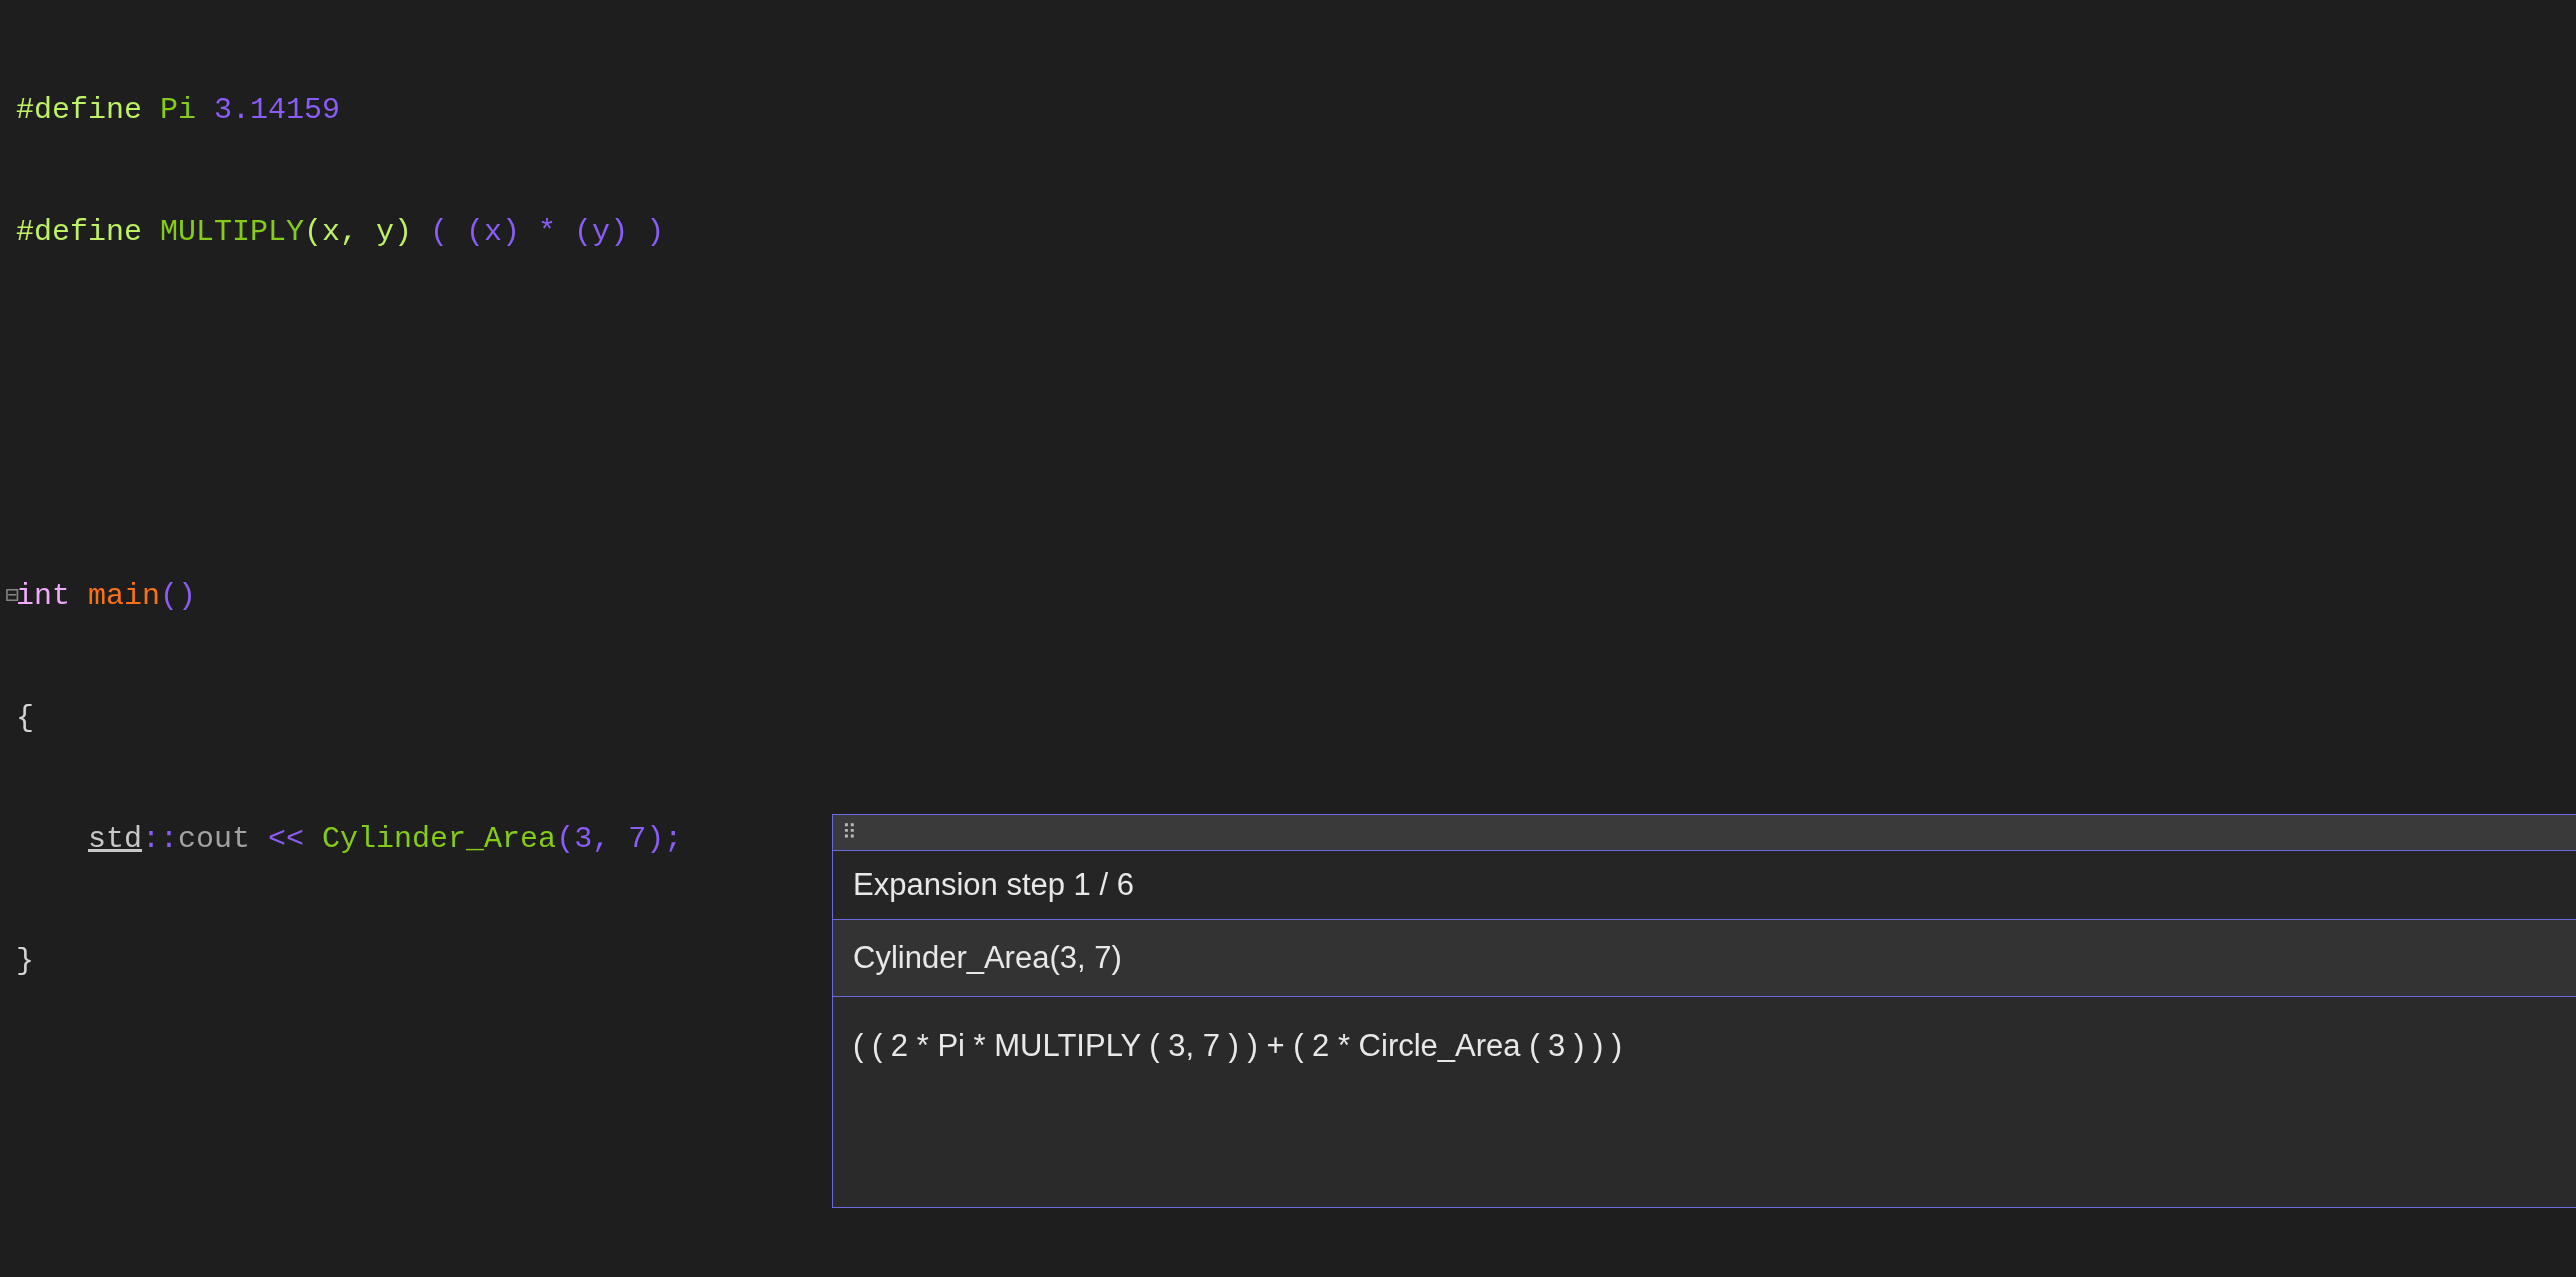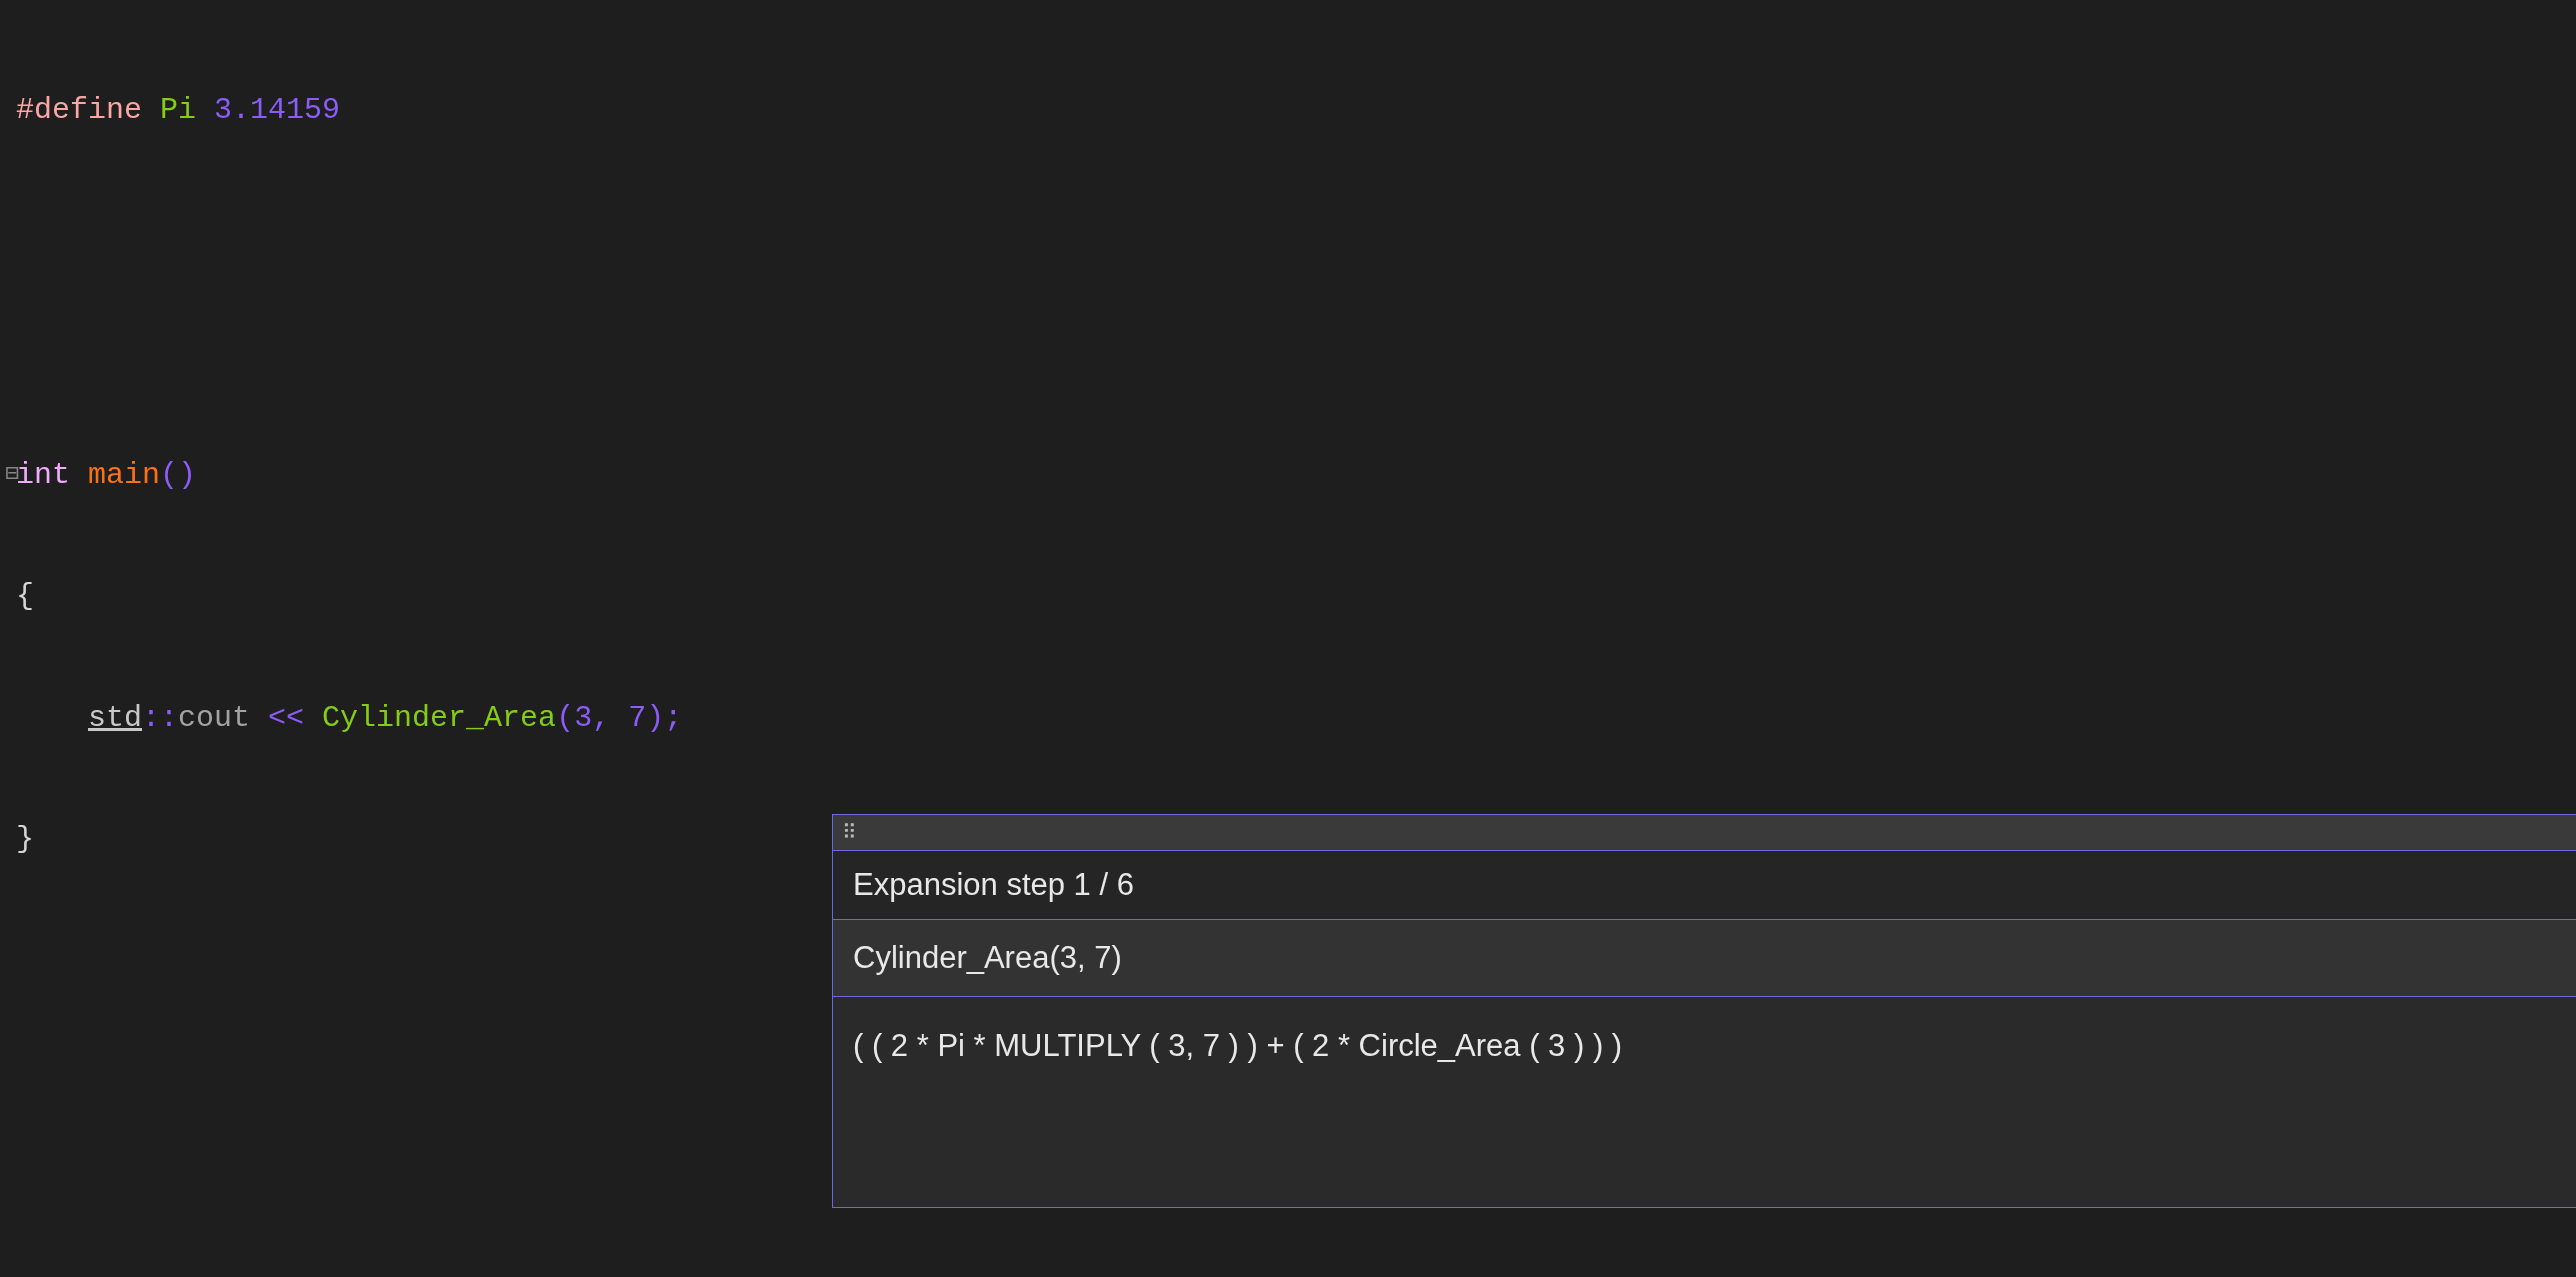--- a/index.html
+++ b/index.html
@@ -26,21 +26,21 @@
       padding-left: 16px;
     }
     .gutter-mark {
       display: inline-block;
       width: 10.8px;
       margin-left: -10.8px;
       color: #858585;
       font-size: 23px;
       vertical-align: middle;
     }
-    .preproc { color: #fca5a5; }
+    .preproc { color: #bef264; }
     .macro-def { color: #84cc16; }
     .keyword { color: #f0abfc; }
     .func { color: #f97316; }
     .brace { color: #d4d4d4; }
     .plain { color: #8b5cf6; }
     .namespace { color: #c8c8c8; text-decoration: underline; }
     .light { color: #a3a3a3; }
 
     .popup {
       position: absolute;
@@ -91,20 +91,21 @@
       font-family: 'Segoe UI', Arial, sans-serif;
       font-size: 31px;
       color: #e8e8e8;
     }
   </style>
 </head>
 <body>
 
 <div class="editor">
   <div class="editor-line"><span class="preproc">#define </span><span class="macro-def">Pi</span><span class="plain"> 3.14159</span></div>
+  <div class="editor-line"><span class="preproc">#define </span><span class="macro-def">MULTIPLY</span><span class="preproc">(x, y)</span><span class="plain"> ( (x) * (y) )</span></div>
   <div class="editor-line">&nbsp;</div>
   <div class="editor-line">&nbsp;</div>
   <div class="editor-line"><span class="gutter-mark">⊟</span><span class="keyword">int </span><span class="func">main</span><span class="plain">()</span></div>
   <div class="editor-line"><span class="brace">{</span></div>
   <div class="editor-line"><span>    </span><span class="namespace">std</span><span class="plain">::</span><span class="light">cout</span><span class="plain"> &lt;&lt; </span><span class="macro-def">Cylinder_Area</span><span class="plain">(3, 7)</span><span class="plain">;</span></div>
   <div class="editor-line"><span class="brace">}</span></div>
   
 </div>
 
 <div class="popup">

